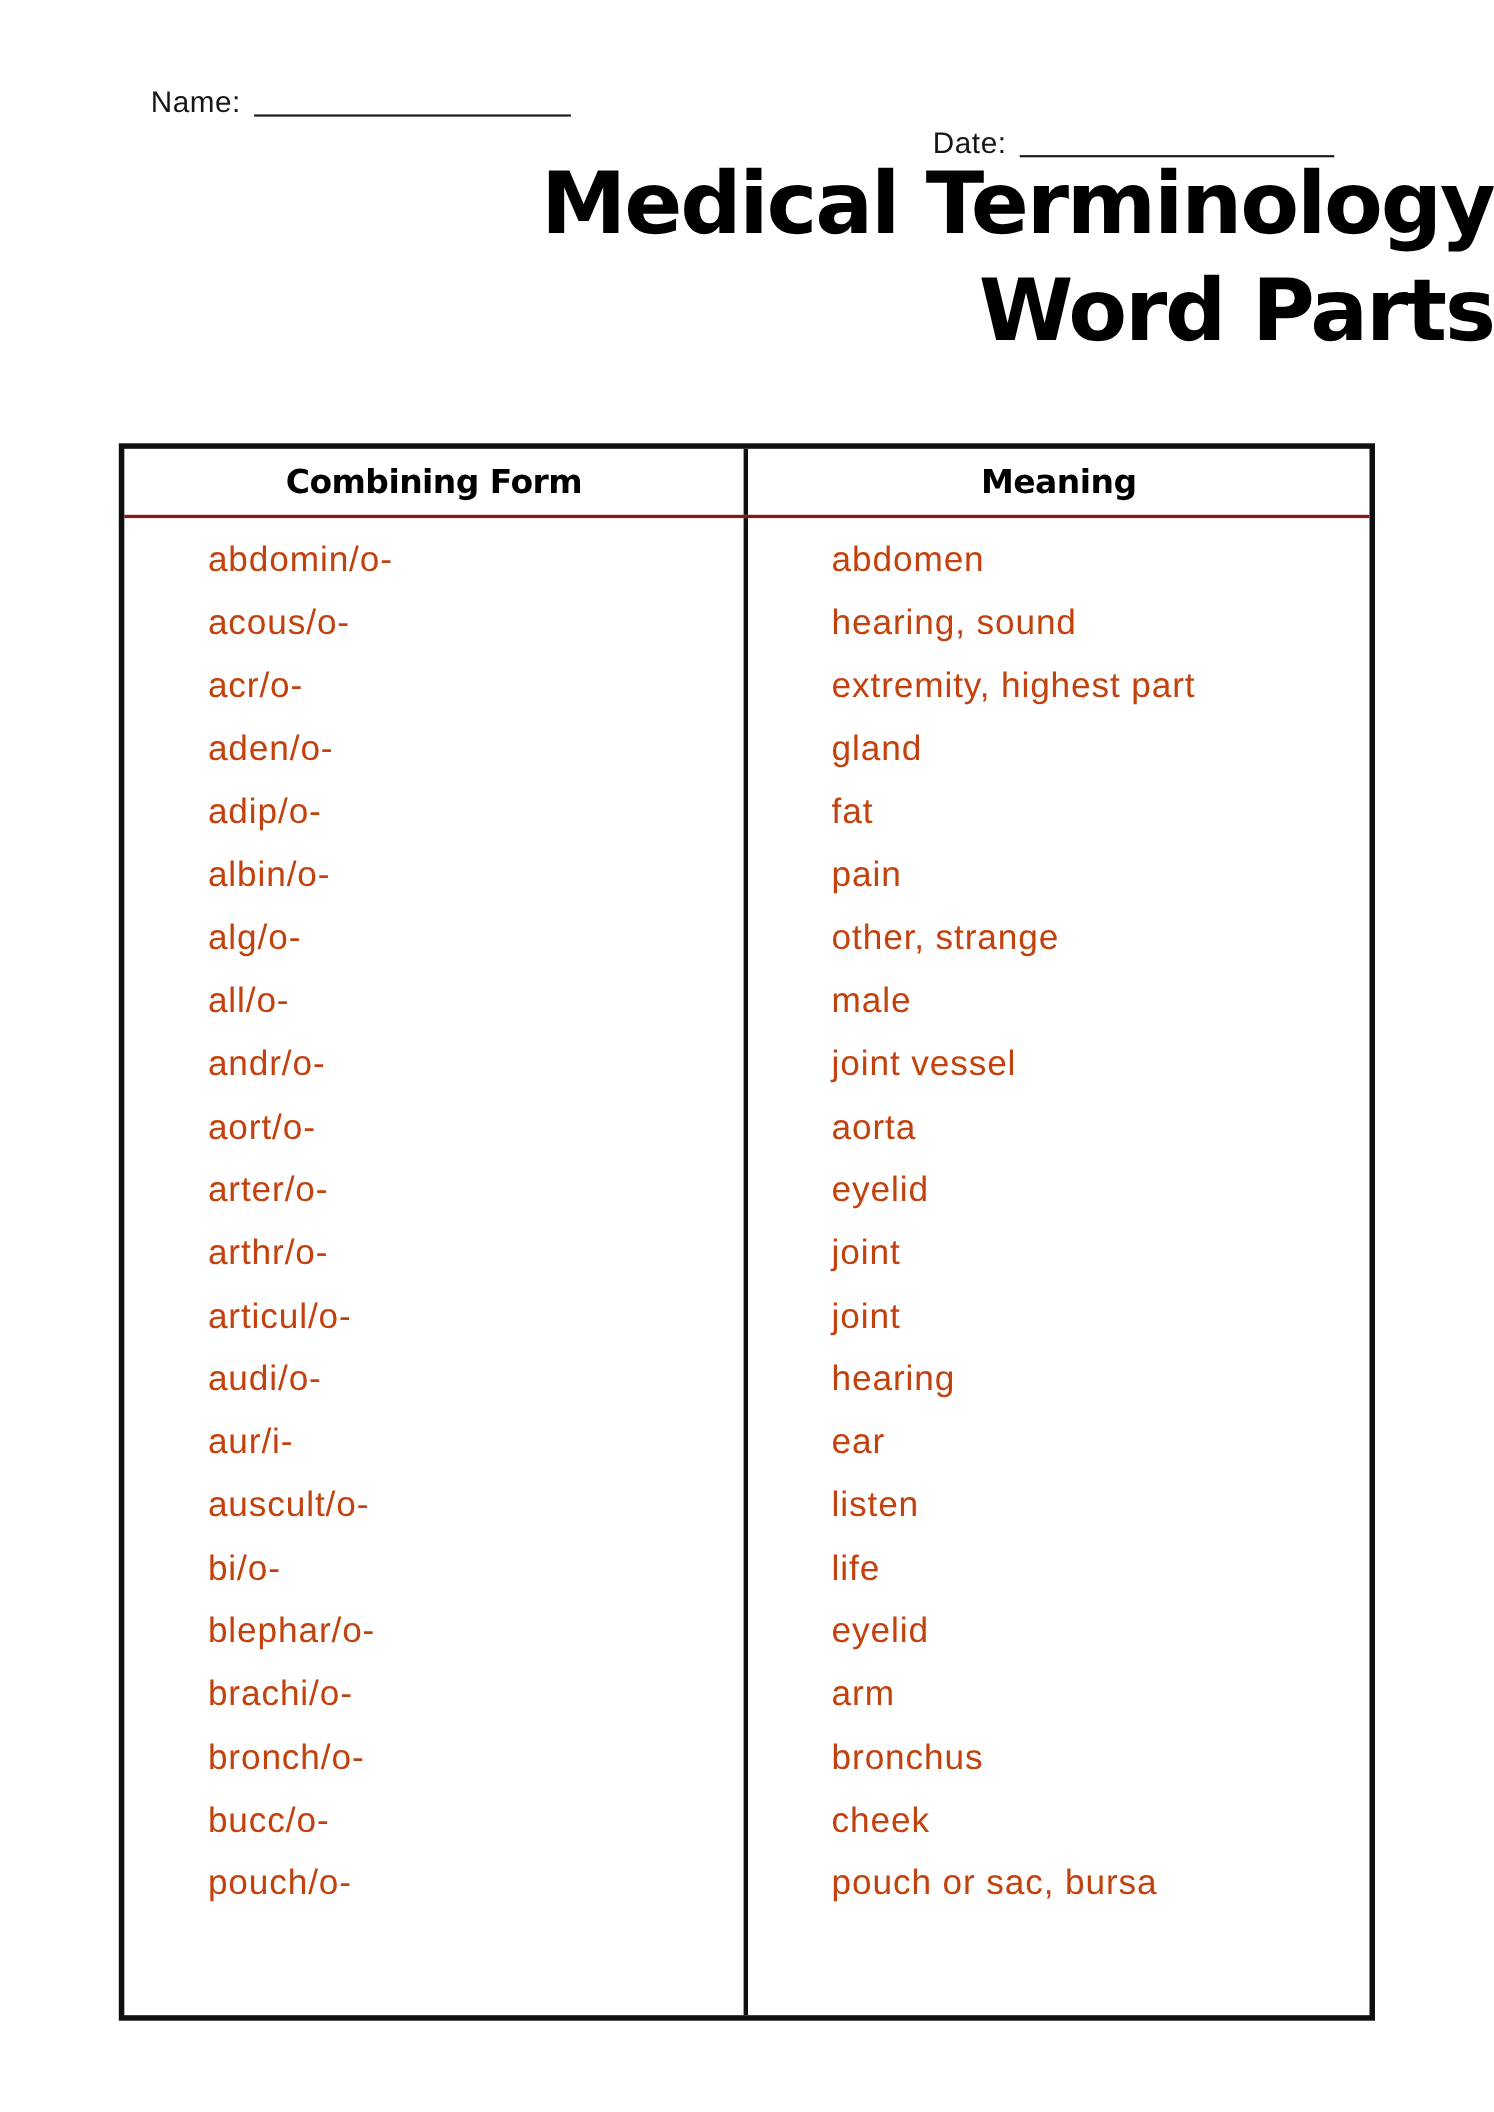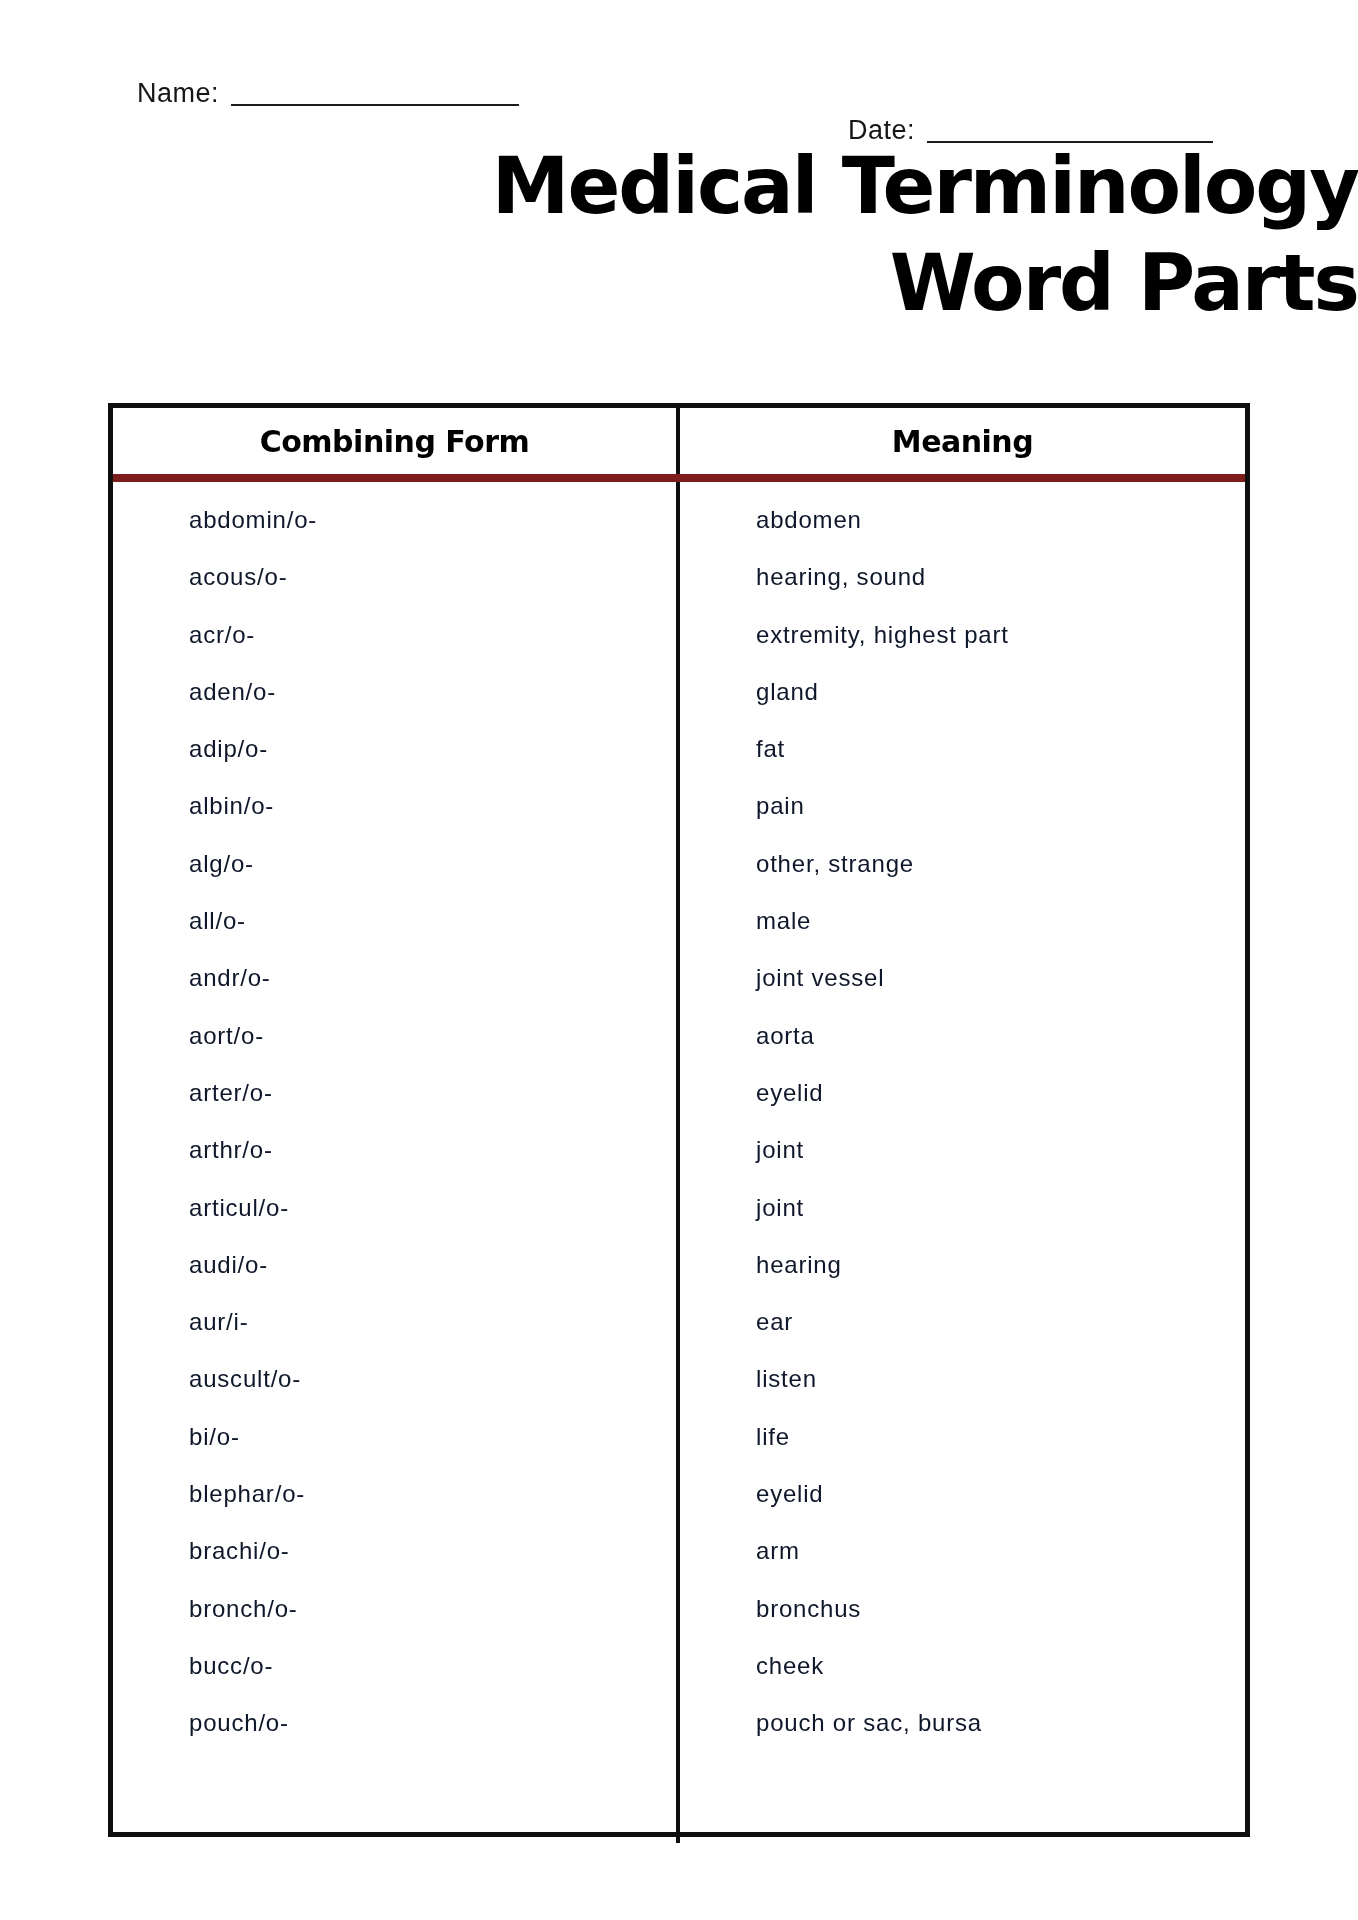--- a/index.html
+++ b/index.html
@@ -61,23 +61,23 @@
     top: 403px;
     width: 1142px;
     height: 1434px;
     box-sizing: border-box;
     border: 5px solid #0f0f0f;
     background: #ffffff;
   }
   .thead {
     display: grid;
     grid-template-columns: 567px 1fr;
-    height: 74px;
+    height: 63px;
     box-sizing: border-box;
-    border-bottom: 8px solid #7f1d1d;
+    border-bottom: 3px solid #7f1d1d;
   }
   .th {
     display: flex;
     align-items: center;
     justify-content: center;
     font-family: "DejaVu Sans", sans-serif;
     font-weight: 800;
     font-size: 30px;
     letter-spacing: -0.5px;
     color: #000000;
@@ -92,24 +92,24 @@
     box-sizing: border-box;
   }
   .tcol {
     box-sizing: border-box;
     padding-top: 9px;
     padding-left: 76px;
     overflow: hidden;
   }
   .tcol-forms { border-right: 4px solid #0f0f0f; }
   .cell {
-    font-size: 24px;
+    font-size: 32px;
     line-height: 57.3px;
     letter-spacing: 0.8px;
-    color: #0f172a;
+    color: #c2410c;
     white-space: nowrap;
   }
 </style>
 </head>
 <body>
 
 <div class="sheet">
 
   <div class="field field-name">
     <span>Name:</span><span class="blank-line name-line"></span>

